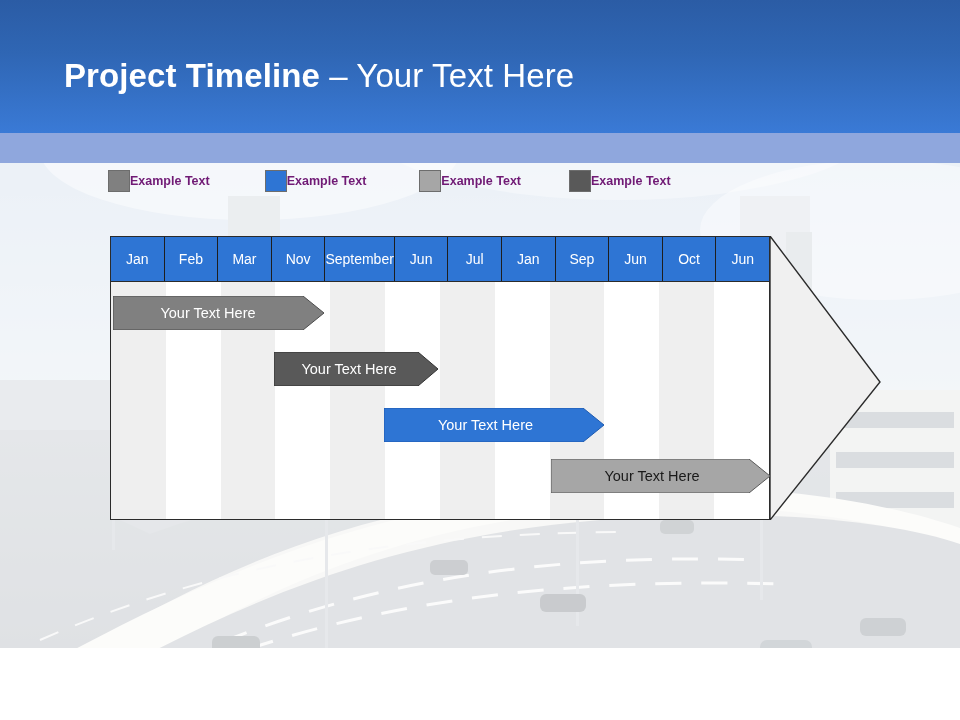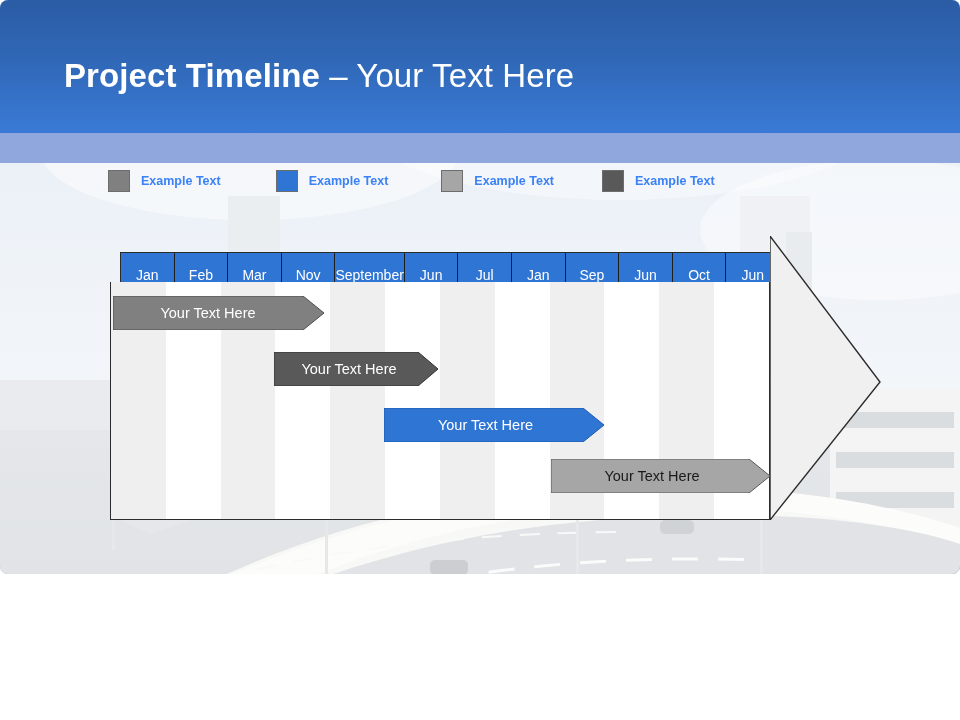--- a/index.html
+++ b/index.html
@@ -10,24 +10,23 @@
   body {
     width: 960px;
     height: 720px;
     overflow: hidden;
     font-family: "Liberation Sans", sans-serif;
   }
 
   .slide {
     position: relative;
     width: 960px;
-    height: 574px;
+    height: 648px;
     overflow: hidden;
     background: #ffffff;
-    border-radius: 8px;
   }
 
   
   .bg-photo {
     position: absolute;
     left: 0; top: 0;
     width: 960px; height: 720px;
     overflow: hidden;
   }
   .bg-photo svg { display: block; }
@@ -83,24 +82,23 @@
     height: 26px;
   }
   .legend-swatch {
     width: 22px;
     height: 22px;
     border: 1px solid #6d6d6d;
     box-sizing: border-box;
     flex: none;
   }
   .legend-label {
-    margin-left: 11px;
     font-size: 12.5px;
     font-weight: bold;
-    color: #3b82f6;
+    color: #701a75;
     white-space: nowrap;
   }
 
   
   .chart {
     position: absolute;
     left: 110px;
     top: 236px;
     width: 660px;
     height: 284px;
@@ -109,28 +107,27 @@
     position: absolute;
     left: 770px;
     top: 236px;
     width: 112px;
     height: 284px;
   }
   .chart-arrowhead svg { display: block; }
 
   .month-row {
     position: absolute;
-    left: 0; top: 16px;
+    left: 0; top: 0;
     width: 660px;
     height: 46px;
     display: flex;
     border: 1px solid #2b2b2b;
     box-sizing: border-box;
     background: #b91c1c;
-    margin-left: 10px;
   }
   .month-cell {
     flex: 1 1 0;
     height: 100%;
     background: #2e75d4;
     border-right: 1px solid #1e1e1e;
     box-sizing: border-box;
     display: flex;
     align-items: center;
     justify-content: center;

